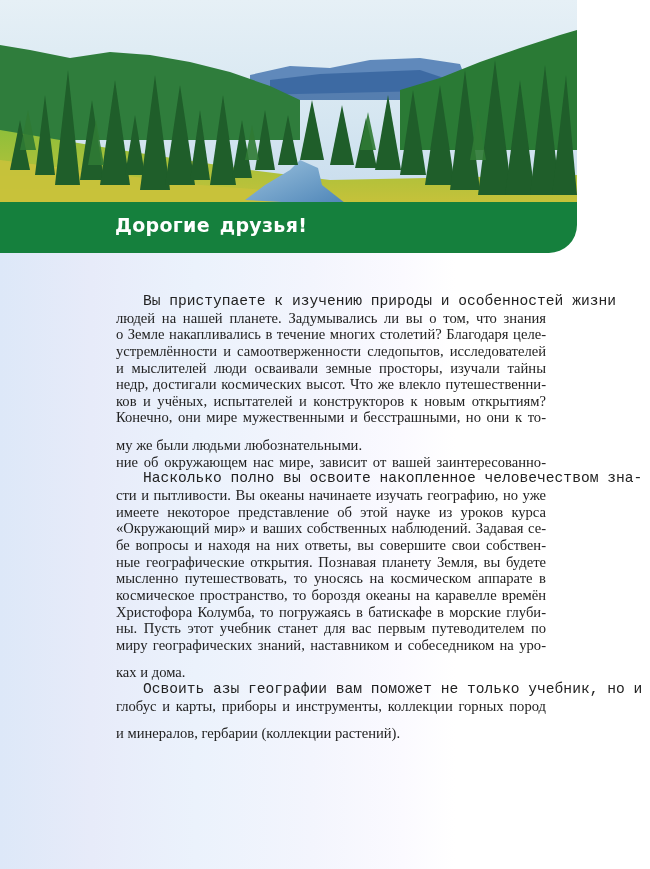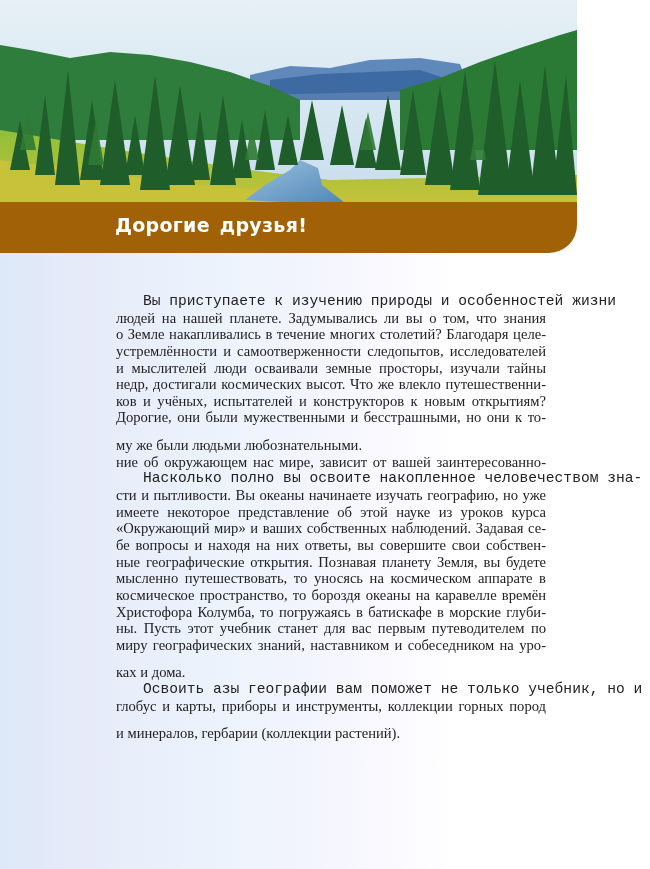--- a/index.html
+++ b/index.html
@@ -27,21 +27,21 @@
       display: block;
       width: 577px;
       height: 203px;
     }
     .banner {
       position: absolute;
       left: 0;
       top: 202px;
       width: 577px;
       height: 51px;
-      background: #a16207;
+      background: #15803d;
       border-bottom-right-radius: 28px;
     }
     .banner-title {
       position: absolute;
       left: 115px;
       top: 12px;
       font-family: "DejaVu Sans", "Liberation Sans", sans-serif;
       font-weight: bold;
       font-size: 19px;
       letter-spacing: 0.3px;
@@ -153,21 +153,21 @@
 
 <div class="content">
   <p class="para">
     <span class="line first">Вы приступаете к изучению природы и особенностей жизни</span>
     <span class="line">людей на нашей планете. Задумывались ли вы о том, что знания</span>
     <span class="line">о Земле накапливались в течение многих столетий? Благодаря целе-</span>
     <span class="line">устремлённости и самоотверженности следопытов, исследователей</span>
     <span class="line">и мыслителей люди осваивали земные просторы, изучали тайны</span>
     <span class="line">недр, достигали космических высот. Что же влекло путешественни-</span>
     <span class="line">ков и учёных, испытателей и конструкторов к новым открытиям?</span>
-    <span class="line">Дорогие, они были мужественными и бесстрашными, но они к то-</span>
+    <span class="line">Конечно, они мире мужественными и бесстрашными, но они к то-</span>
     <span class="line last">му же были людьми любознательными.</span>
   </p>
   <p class="para">
     <span class="line">ние об окружающем нас мире, зависит от вашей заинтересованно-</span>
     <span class="line first">Насколько полно вы освоите накопленное человечеством зна-</span>
     <span class="line">сти и пытливости. Вы океаны начинаете изучать географию, но уже</span>
     <span class="line">имеете некоторое представление об этой науке из уроков курса</span>
     <span class="line">«Окружающий мир» и ваших собственных наблюдений. Задавая се-</span>
     <span class="line">бе вопросы и находя на них ответы, вы совершите свои собствен-</span>
     <span class="line">ные географические открытия. Познавая планету Земля, вы будете</span>

